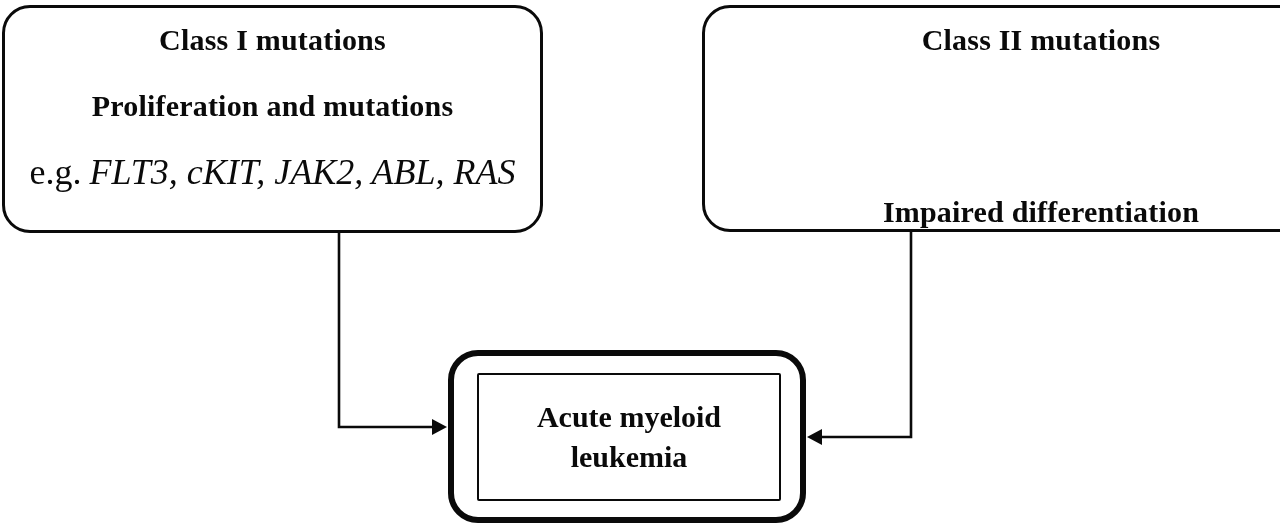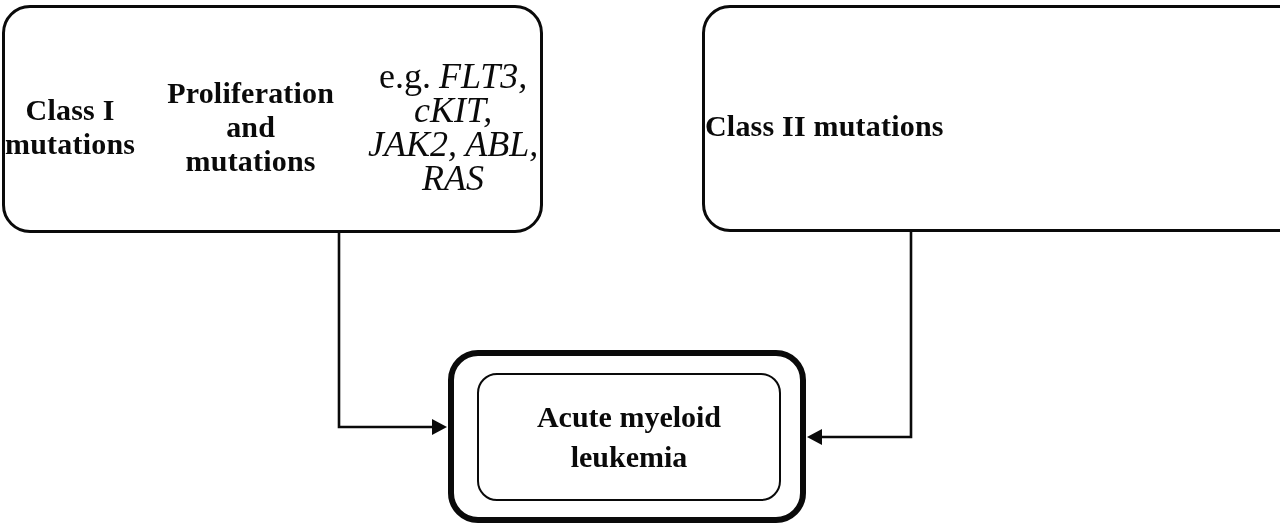--- a/index.html
+++ b/index.html
@@ -13,21 +13,21 @@
   }
   .stage { position: absolute; inset: 0; width: 1280px; height: 527px; }
 
   
   .mut-box {
     position: absolute;
     border: 3.5px solid #0a0a0a;
     border-radius: 28px;
     background: #ffffff;
     display: flex;
-    flex-direction: row;
+    flex-direction: column;
     align-items: center;
     padding-top: 15px;
     gap: 32px;
     text-align: center;
   }
   .box-class1 { left: 2px;   top: 5px; width: 541px; height: 228px; }
   .box-class2 { left: 702px; top: 5px; width: 678px; height: 227px; justify-content: space-between; }
 
   .mut-title, .mut-subtitle {
     font-weight: bold;
@@ -47,21 +47,21 @@
     position: absolute;
     left: 448px; top: 350px; width: 358px; height: 173px;
     border: 6px solid #0a0a0a;
     border-radius: 30px;
     background: #ffffff;
   }
   .aml-inner {
     position: absolute;
     left: 23px; top: 17px; right: 19px; bottom: 16px;
     border: 2.5px solid #0a0a0a;
-    border-radius: 20px;
+    border-radius: 2px;
     display: flex;
     align-items: center;
     justify-content: center;
     text-align: center;
   }
   .aml-label {
     font-weight: bold;
     font-size: 30px;
     line-height: 40px;
     white-space: pre-line;
@@ -84,20 +84,21 @@
   <div class="mut-box box-class1">
     <div class="mut-title">Class I mutations</div>
     <div class="mut-subtitle">Proliferation and mutations</div>
     <div class="mut-examples">
       <span class="eg-prefix">e.g.</span><span class="gene-list">FLT3, cKIT, JAK2, ABL, RAS</span>
     </div>
   </div>
 
   <div class="mut-box box-class2">
     <div class="mut-title">Class II mutations</div>
+    <div class="mut-subtitle">Impaired differentiation</div>
   </div>
 
   <div class="aml-outer">
     <div class="aml-inner">
       <div class="aml-label">Acute myeloid
 leukemia</div>
     </div>
   </div>
 
   <svg class="connectors" viewBox="0 0 1280 527">

